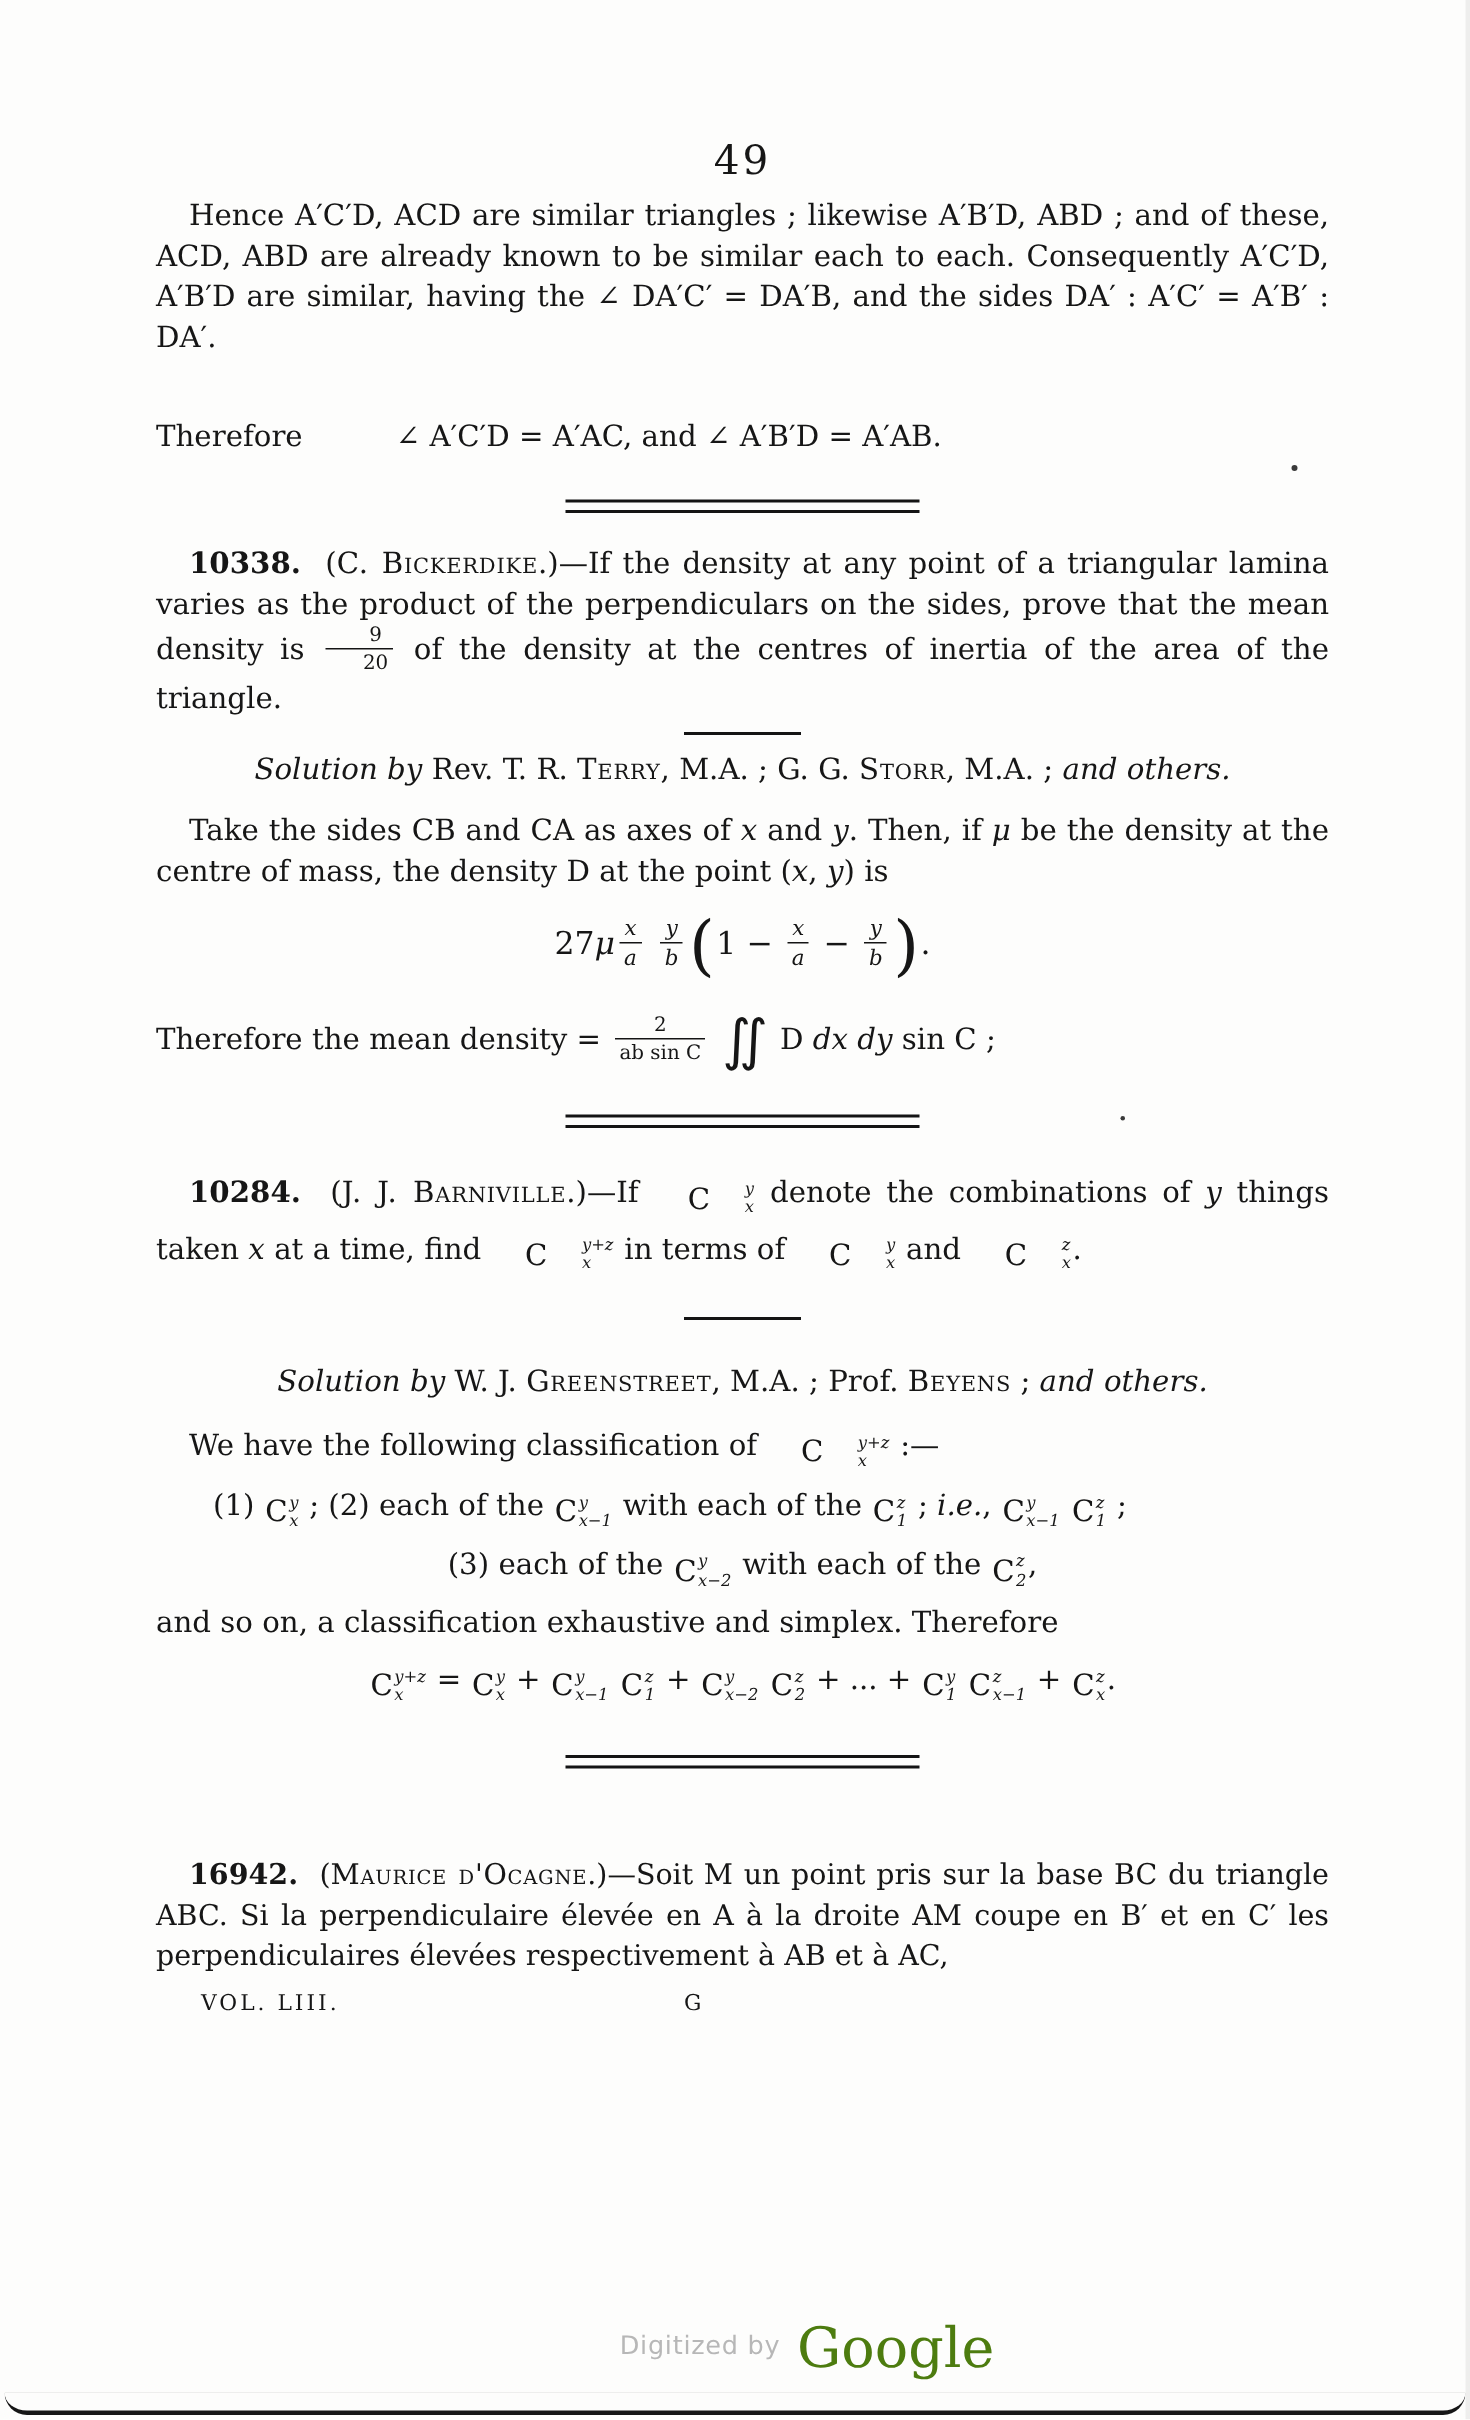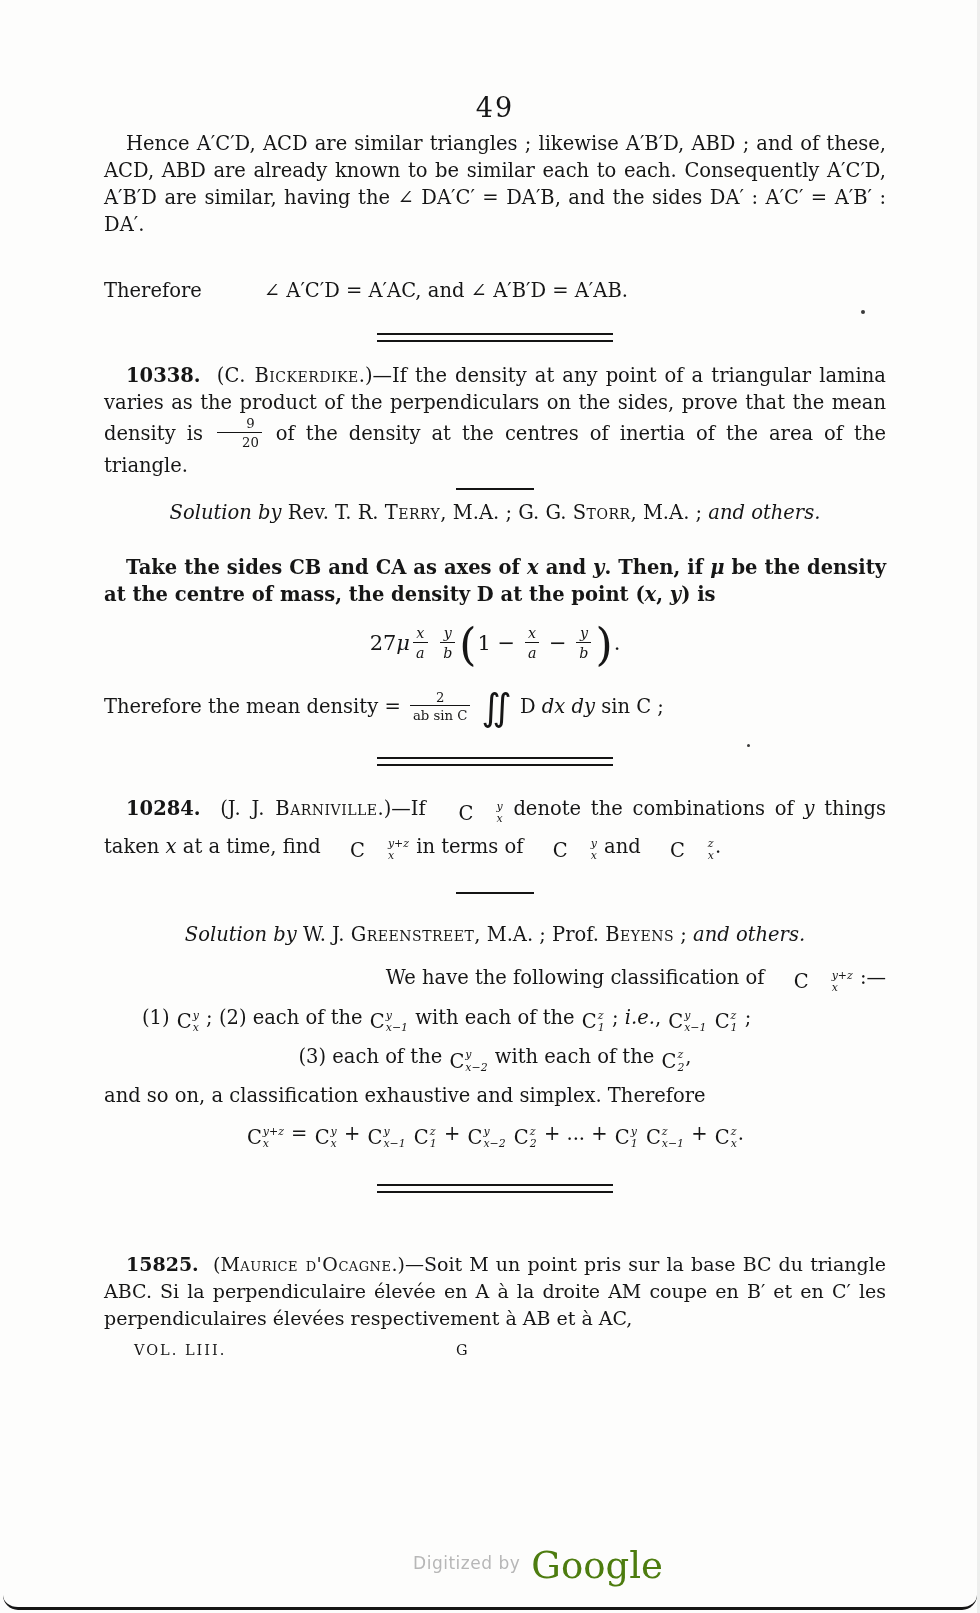--- a/index.html
+++ b/index.html
@@ -16,30 +16,30 @@
   .p-therefore{margin-top:39px;}
   .p-hence{margin-top:7px;text-indent:22px;text-align:justify;}
   .rule-double{width:236px;height:9px;margin:0 auto;box-sizing:border-box;
     border-top:2px solid #141414;border-bottom:2px solid #141414;}
   .rule-single{width:78px;margin:0 auto;border-top:2px solid #141414;}
   .d1{margin-top:29px;}
   .p-10338{margin-top:20px;text-indent:22px;text-align:justify;}
   .r1{margin-top:9px;}
   .solution{text-align:center;}
   .sol-10338{margin-top:9px;}
-  .p-setup{margin-top:28px;text-indent:22px;text-align:justify;font-weight:bold;}
+  .p-setup{margin-top:14px;text-indent:22px;text-align:justify;}
   .dmath{text-align:center;white-space:nowrap;}
   .dmath1{margin-top:9px;line-height:52px;font-size:21px;}
   .p-meandensity{margin-top:14px;line-height:48px;}
   .p-integrating{margin-top:10px;text-align:justify;}
   .d2{margin-top:26px;}
   .p-10284{margin-top:26px;line-height:33px;text-indent:22px;text-align:justify;}
   .r2{margin-top:25px;}
   .sol-10284{margin-top:27px;}
-  .p-classintro{margin-top:13px;line-height:34px;text-indent:22px;text-align:right;}
+  .p-classintro{margin-top:13px;line-height:34px;text-indent:22px;}
   .p-item12{margin-top:2px;line-height:34px;padding-left:38px;white-space:nowrap;}
   .p-item3{margin-top:1px;line-height:34px;text-align:center;}
   .p-andsoon{margin-top:2px;line-height:30px;}
   .dmath2{margin-top:4px;line-height:38px;}
   .d3{margin-top:27px;}
   .p-10361{margin-top:58px;text-indent:22px;text-align:justify;font-size:19px;}
   .footer{margin-top:10px;position:relative;height:22px;
     font-size:14.5px;letter-spacing:2px;}
   .footer .vol{margin-left:30px;}
   .footer .sig{position:absolute;left:352px;}
@@ -243,21 +243,21 @@
         </span> + <span class="mss">
           <span class="mss-b">C</span>
           <span class="mss-st">
             <span class="mss-su">z</span>
             <span class="mss-sb">x</span>
           </span>
         </span>.</p>
 
     <div class="rule-double d3"></div>
 
-    <p class="para p-10361"><span class="bd">15825.</span>&nbsp; (<span class="sc">Maurice d'Ocagne</span>.)—Soit M un point pris sur la base BC du triangle ABC.   Si la perpendiculaire élevée en A à la droite AM coupe en B′ et en C′ les perpendiculaires élevées respectivement à AB et à AC,</p>
+    <p class="para p-10361"><span class="bd">16942.</span>&nbsp; (<span class="sc">Maurice d'Ocagne</span>.)—Soit M un point pris sur la base BC du triangle ABC.   Si la perpendiculaire élevée en A à la droite AM coupe en B′ et en C′ les perpendiculaires élevées respectivement à AB et à AC,</p>
 
     <div class="footer">
       <span class="vol">VOL. LIII.</span>
       <span class="sig">G</span>
     </div>
   </div>
 
   <div class="watermark">
     <span class="wm-prefix">Digitized by</span>
     <span class="wm-logo">Google</span>

